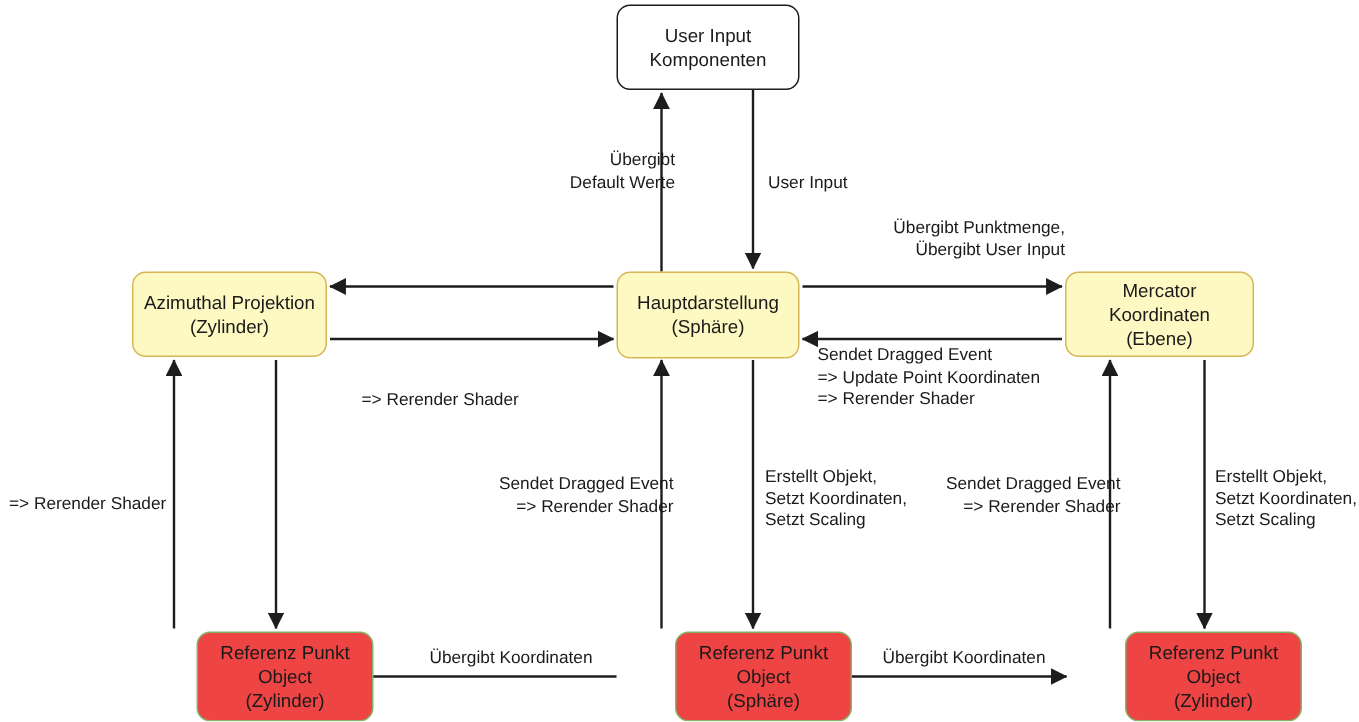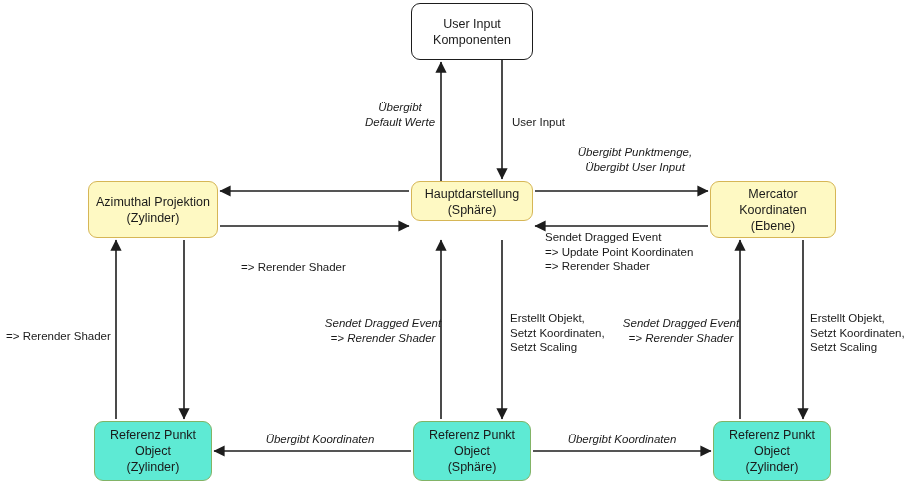--- a/index.html
+++ b/index.html
@@ -39,33 +39,34 @@
   }
   .node-white {
     background: #ffffff;
     border: 1.6px solid #1d1d1d;
   }
   .node-yellow {
     background: #fef9c3;
     border: 1.6px solid #d6b656;
   }
   .node-green {
-    background: #5eead4;
+    background: #ef4444;
     border: 1.6px solid #82b366;
+    margin-left: 37px;
   }
   .edge-label {
     position: absolute;
     font-size: 11.5px;
     line-height: 14.5px;
     color: #1a1a1a;
     white-space: pre-line;
     z-index: 6;
     background: transparent;
   }
-  .lbl-center { text-align: center; font-style: italic; }
+  .lbl-center { text-align: right; }
   .lbl-left { text-align: left; }
 </style>
 </head>
 <body>
 
 <div id="canvas">
 
   <svg id="edges" xmlns="http://www.w3.org/2000/svg">
     <defs>
       <marker id="arrow" viewBox="0 0 10 10" refX="9.5" refY="5" markerWidth="7" markerHeight="7" orient="auto-start-reverse">
@@ -108,21 +109,21 @@
   <div class="node node-white" style="left:411px; top:3px; width:122px; height:57px;">
     <span>User Input
 Komponenten</span>
   </div>
 
   <div class="node node-yellow" style="left:88px; top:181px; width:130px; height:57px;">
     <span>Azimuthal Projektion
 (Zylinder)</span>
   </div>
 
-  <div class="node node-yellow" style="left:411px; top:181px; width:122px; height:40px;align-items:flex-end;">
+  <div class="node node-yellow" style="left:411px; top:181px; width:122px; height:58px;">
     <span>Hauptdarstellung
 (Sphäre)</span>
   </div>
 
   <div class="node node-yellow" style="left:710px; top:181px; width:126px; height:57px;">
     <span>Mercator Koordinaten
 (Ebene)</span>
   </div>
 
   <div class="node node-green" style="left:94px; top:421px; width:118px; height:60px;">

